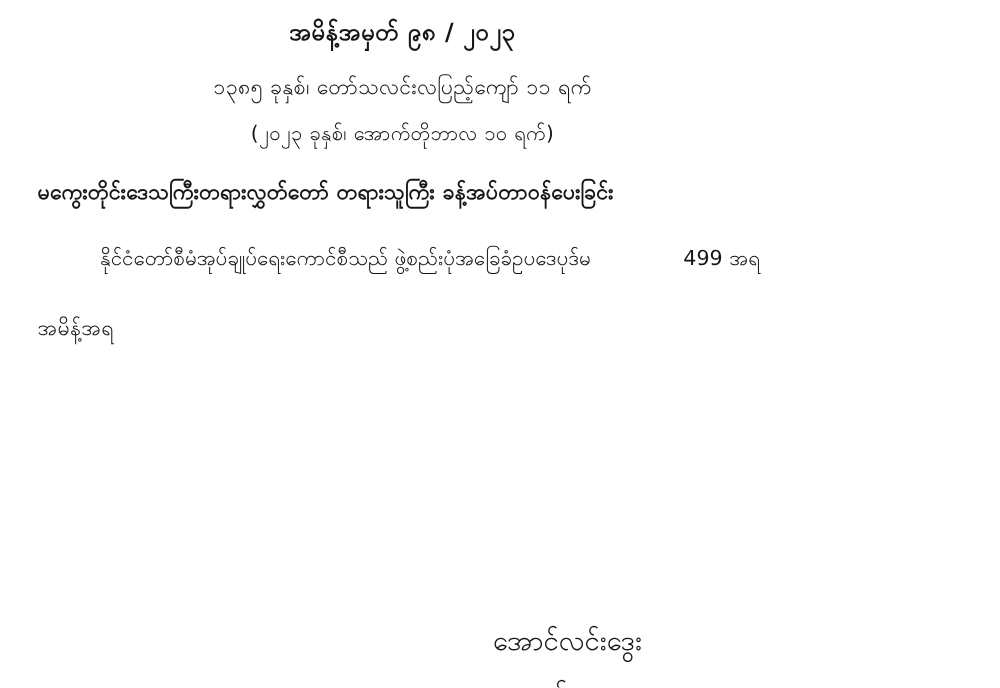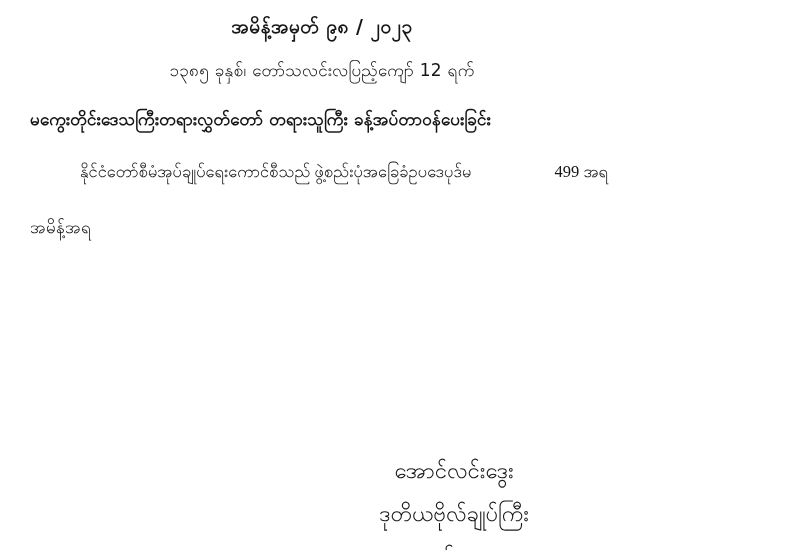--- a/index.html
+++ b/index.html
@@ -60,21 +60,20 @@
     display: inline-block;
     width: 44px;
   }
   .body-line {
     display: block;
     white-space: nowrap;
   }
   .body-line.spread {
     display: flex;
     justify-content: space-between;
-    font-family: Liberation Serif, serif;
   }
   .body-line.spread > span {
     white-space: nowrap;
   }
   .by-order {
     text-align: left;
     font-size: 17px;
     margin-top: 28px;
     letter-spacing: 0.3px;
   }
@@ -95,33 +94,33 @@
     height: 14px;
   }
 </style>
 </head>
 <body>
 
 <div class="page">
 
   <div class="order-title">အမိန့်အမှတ် ၉၈ / ၂၀၂၃</div>
 
-  <div class="date-line">၁၃၈၅ ခုနှစ်၊ တော်သလင်းလပြည့်ကျော်    12    ရက်</div>
+  <div class="date-line">၁၃၈၅ ခုနှစ်၊ တော်သလင်းလပြည့်ကျော်    ၁၁    ရက်</div>
 
+  <div class="date-line secondary">(၂၀၂၃ ခုနှစ်၊ အောက်တိုဘာလ    ၁၀    ရက်)</div>
 
   <div class="subject">မကွေးတိုင်းဒေသကြီးတရားလွှတ်တော် တရားသူကြီး ခန့်အပ်တာဝန်ပေးခြင်း</div>
 
   <div class="body-block">
     <div class="body-line spread">
       <span><span class="indent"></span><span>နိုင်ငံတော်စီမံအုပ်ချုပ်ရေးကောင်စီသည် ဖွဲ့စည်းပုံအခြေခံဥပဒေပုဒ်မ</span></span>
       <span>499 အရ</span>
     </div>
   </div>
 
   <div class="by-order">အမိန့်အရ</div>
 
   <div class="signature">
     <div>အောင်လင်းဒွေး</div>
-    <div>ဒုတိယဗိုလ်ချုပ်ကြီး</div>
     <div class="sig-clip">အတွင်းရေးမှူး</div>
   </div>
 
 </div>
 
 </body></html>

